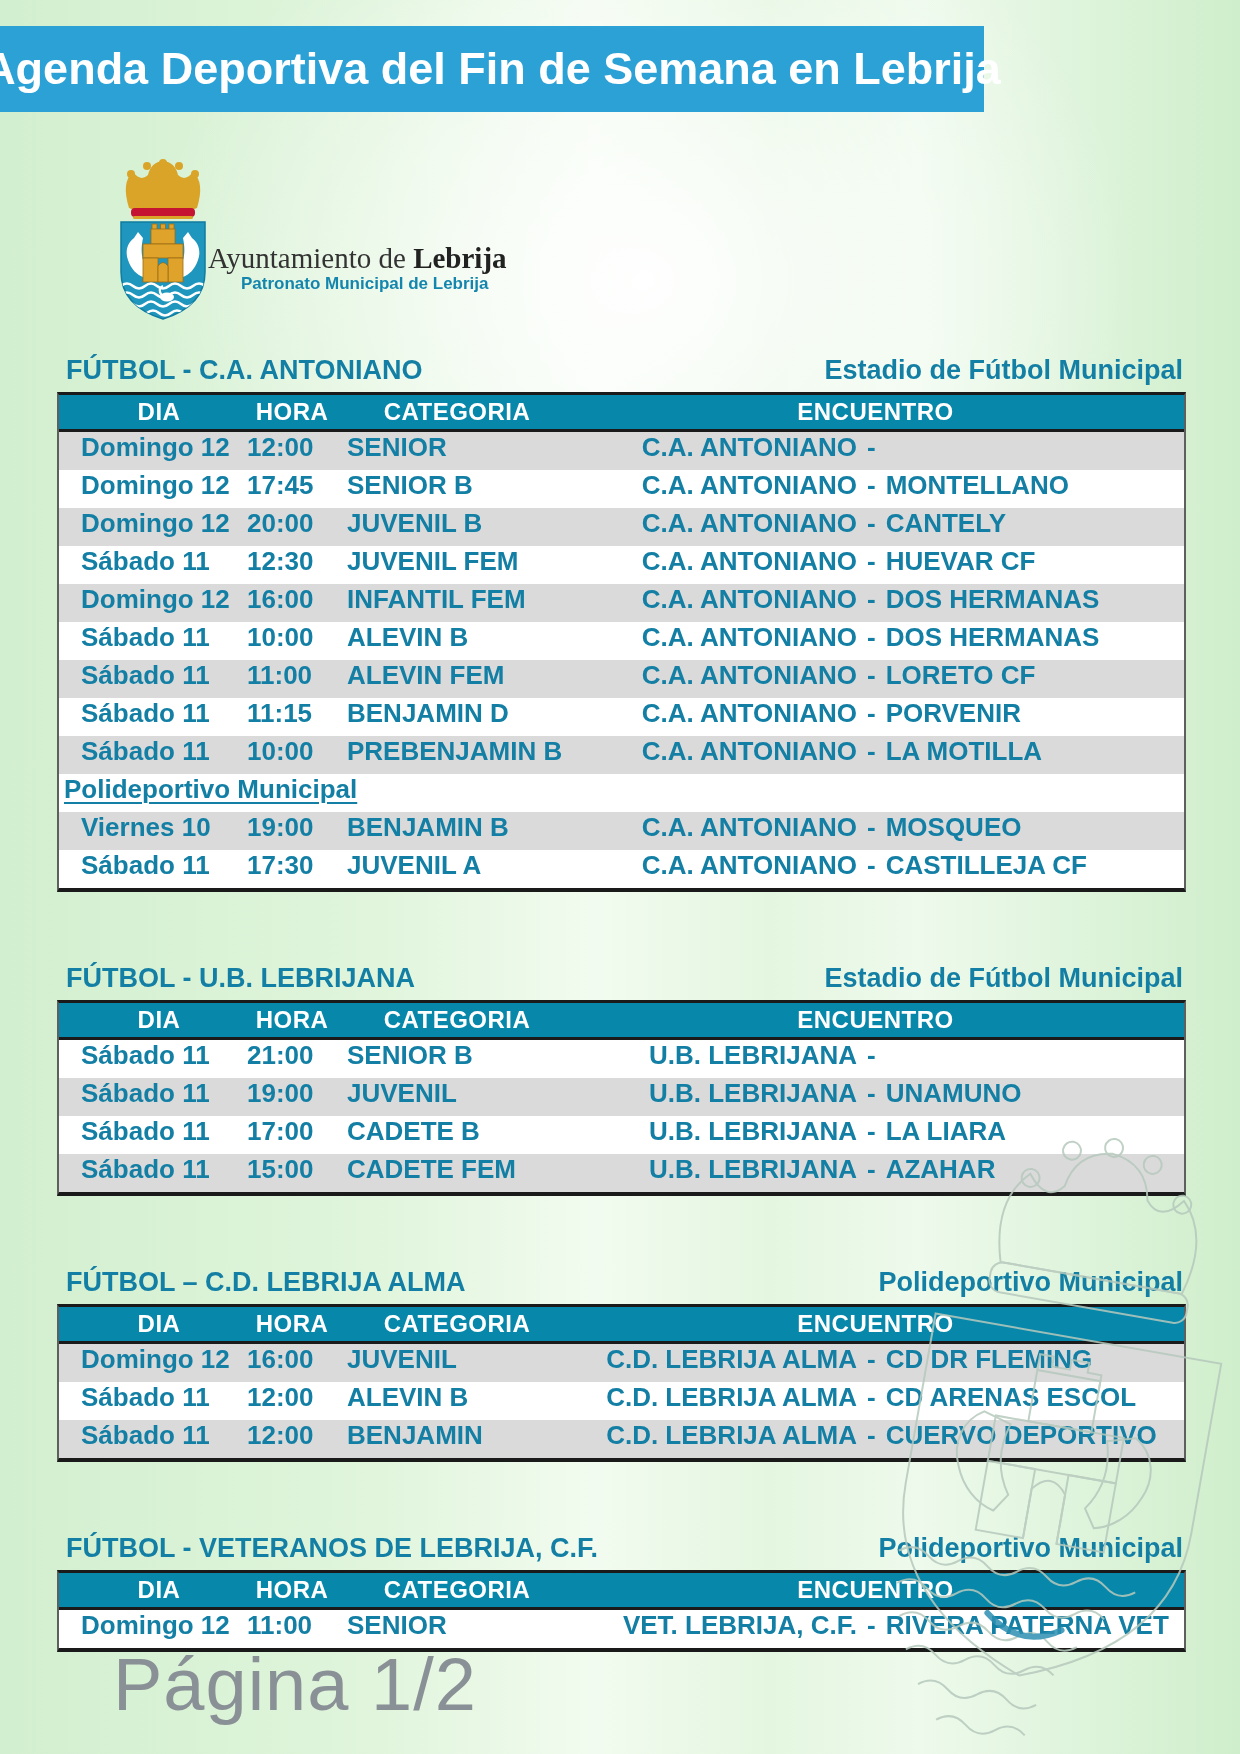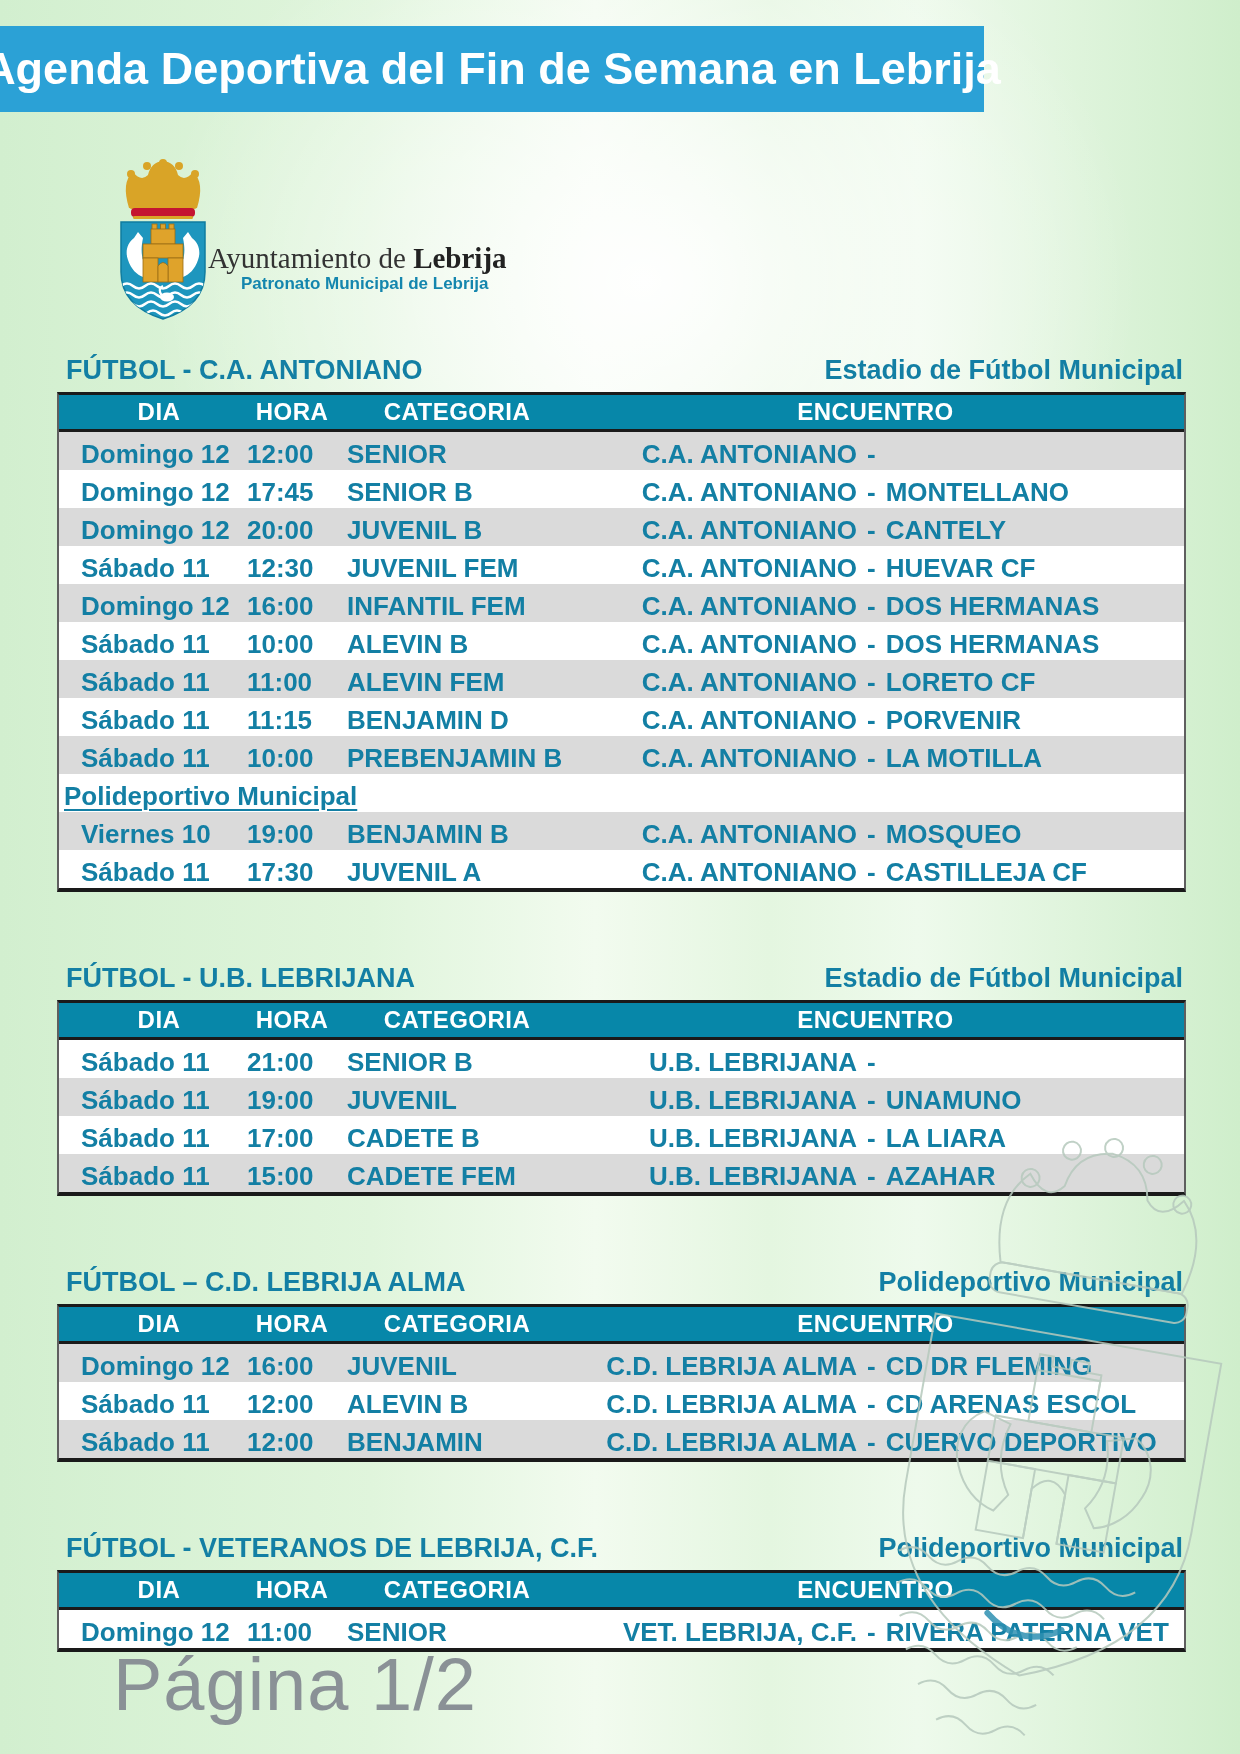--- a/index.html
+++ b/index.html
@@ -24,21 +24,21 @@
   .org-sub{position:absolute;left:241px;top:274px;font-size:17px;font-weight:600;color:#1486AE;white-space:nowrap;}
   .org-sub b{font-weight:800;}
   
   #sections{position:absolute;left:57px;top:352px;width:1129px;}
   .section{margin-bottom:68px;}
   .sec-head{display:flex;justify-content:space-between;align-items:flex-end;height:34px;margin-bottom:6px;padding:0 3px 0 9px;}
   .sec-title,.sec-venue{font-size:27px;font-weight:700;color:var(--teal-text,#137FA4);white-space:nowrap;}
   .tbl{border-left:2px solid #5f5f5f;border-right:2px solid #5f5f5f;border-top:3px solid #1a1a1a;border-bottom:4px solid #1a1a1a;}
   .thead{display:flex;height:34px;background:var(--teal-header,#0787A9);border-bottom:3px solid #1a1a1a;align-items:center;}
   .thead .hc{color:#fff;font-weight:700;font-size:24px;text-align:center;letter-spacing:.5px;}
-  .row{display:flex;height:38px;align-items:flex-end;background:#fff;}
+  .row{display:flex;height:38px;align-items:flex-start;background:#fff;}
   .row.shade{background:var(--row-gray,#DADADA);}
   .row .cell{font-size:26px;font-weight:700;color:var(--teal-text,#137FA4);white-space:nowrap;overflow:visible;}
   .c-dia{width:178px;padding-left:22px;box-sizing:border-box;}
   .c-hora{width:100px;padding-left:10px;box-sizing:border-box;}
   .c-cat{width:230px;padding-left:10px;box-sizing:border-box;}
   .c-enc{flex:1;display:flex;align-items:baseline;}
   .enc-home{flex:0 0 47%;text-align:right;}
   .enc-sep{margin:0 10px;}
   .enc-away{flex:1;text-align:left;}
   .sub-row .cell{padding-left:5px;text-decoration:underline;text-decoration-thickness:2px;text-underline-offset:4px;}

